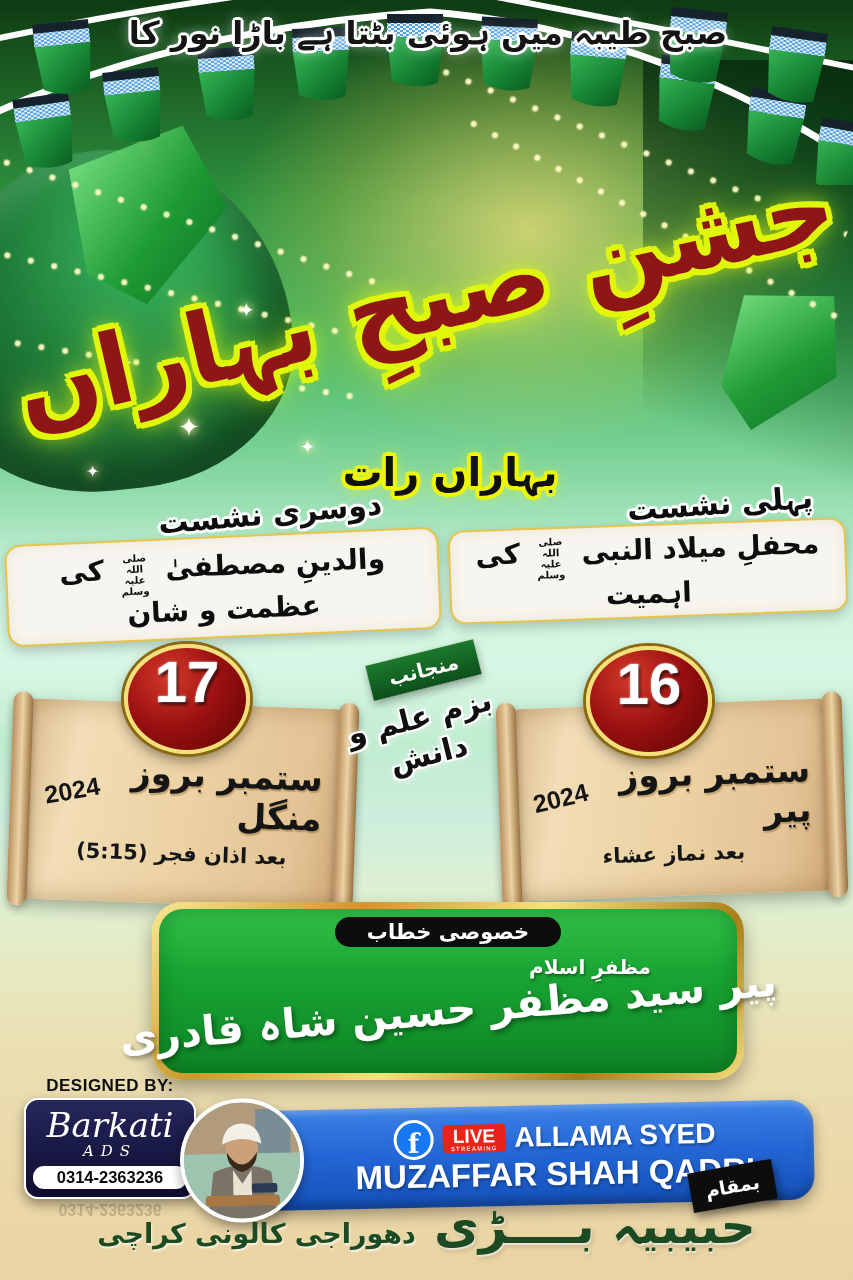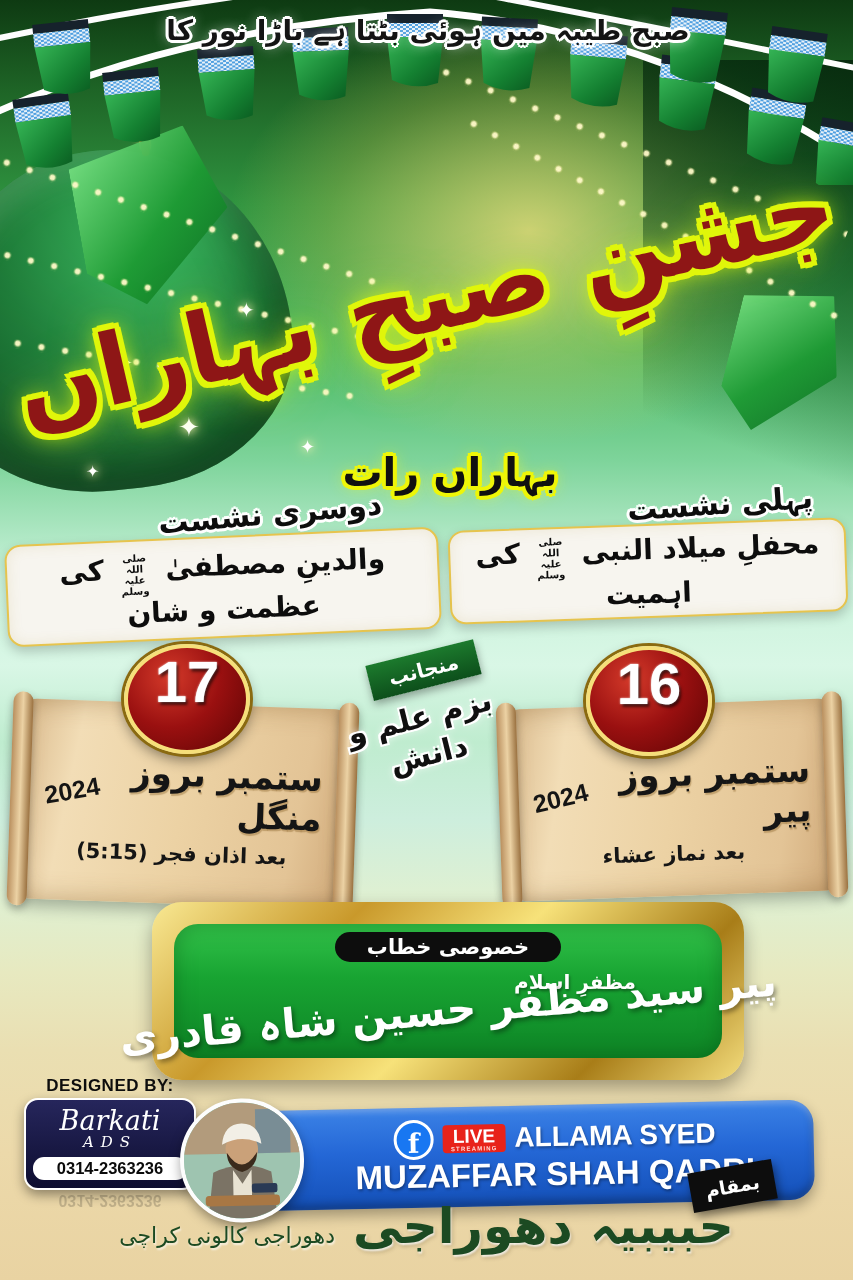--- a/index.html
+++ b/index.html
@@ -34,21 +34,21 @@
   .flag-wave.right { right:14px; top:286px; width:110px; height:150px; transform:rotate(14deg); }
   .lights { height:9px; opacity:.95; transform-origin:left center;
     background-image:radial-gradient(circle at 4px 4px, #fff9c9 2.2px, rgba(255,240,160,.3) 3.4px, transparent 4.6px);
     background-size:24px 9px; }
   .star { color:#fff; text-shadow:0 0 8px #fff7c0, 0 0 16px #ffe98a; }
 
   
   .verse { left:128px; top:14px; width:600px; text-align:center; color:#141414; font-weight:bold;
     text-shadow:-2px -2px 0 #fff, 2px -2px 0 #fff, -2px 2px 0 #fff, 2px 2px 0 #fff,
       -3px 0 0 #fff, 3px 0 0 #fff, 0 -3px 0 #fff, 0 3px 0 #fff, 0 0 14px rgba(255,255,255,.9); }
-  .verse-line1 { font-size:28px; }
+  .verse-line1 { font-size:32px; }
   .verse-line2 { font-size:30px; margin-top:8px; }
 
   
   .title-wrap { left:55px; top:138px; width:740px; height:320px; display:flex; align-items:center;
     justify-content:center; transform:rotate(-13deg); }
   .title-text { font-size:98px; font-weight:bold; white-space:nowrap;
     color:var(--c-title_red,#8e1616);
     text-shadow:
       -5px -5px 0 var(--c-title_outline,#e0f60a), 5px -5px 0 var(--c-title_outline,#e0f60a),
       -5px 5px 0 var(--c-title_outline,#e0f60a), 5px 5px 0 var(--c-title_outline,#e0f60a),
@@ -105,21 +105,21 @@
   
   .organizer { left:336px; top:652px; width:176px; text-align:center; }
   .org-badge { display:inline-block; background:linear-gradient(180deg,#1c7a2d,var(--c-organizer_green,#0d4f1b));
     color:#fff; padding:6px 20px; transform:rotate(-14deg); font-size:20px; font-weight:bold;
     box-shadow:0 4px 9px rgba(0,0,0,.35); }
   .org-name { margin-top:10px; transform:rotate(-14deg); font-size:30px; font-weight:bold; color:#101010;
     line-height:1.25;
     text-shadow:-2px -2px 0 #fff, 2px -2px 0 #fff, -2px 2px 0 #fff, 2px 2px 0 #fff, 0 0 10px #fff; }
 
   
-  .speaker-frame { left:152px; top:902px; width:592px; height:178px; padding:22px; box-sizing:border-box;
+  .speaker-frame { left:152px; top:902px; width:592px; height:178px; padding:7px; box-sizing:border-box;
     border-radius:30px;
     background:linear-gradient(135deg,#f9e993,#c9992b 28%,#f7e27a 52%,#a87d18 78%,#f3dc7c);
     box-shadow:0 8px 18px rgba(0,0,0,.32); }
   .speaker-inner { width:100%; height:100%; border-radius:24px; position:relative;
     background:linear-gradient(180deg,#33c24a 0%,var(--c-speaker_green,#18a432) 40%,#0e8526 100%);
     display:flex; flex-direction:column; align-items:center;
     box-shadow:inset 0 0 22px rgba(0,60,10,.35); }
   .speaker-pill { margin-top:8px; background:#0d0d0d; color:#fff; border-radius:18px; padding:3px 32px;
     font-size:21px; font-weight:bold; }
   .speaker-honorific { position:absolute; top:46px; right:86px; color:#fff; font-size:20px; font-weight:bold;
@@ -127,21 +127,21 @@
   .speaker-name { flex:1; display:flex; align-items:center; justify-content:center; width:100%;
     color:#fff; font-size:41px; font-weight:bold; white-space:nowrap; transform:rotate(-5deg);
     text-shadow:2px 3px 5px rgba(0,0,0,.4); }
 
   
   .designer { left:24px; top:1076px; width:172px; text-align:center;
     font-family:"Liberation Sans",sans-serif; }
   .designer-heading { font-weight:900; font-size:17px; color:#0d0d0d; letter-spacing:.5px; }
   .designer-card { margin-top:2px; background:linear-gradient(180deg,#26265c,var(--c-designer_navy,#0d0d30));
     border:2px solid #fff; border-radius:14px; padding:5px 7px 8px; box-shadow:0 5px 12px rgba(0,0,0,.4); }
-  .designer-brand { font-family:"DejaVu Serif",serif; font-style:italic; color:#fff; font-size:27px; }
+  .designer-brand { font-family:"DejaVu Serif",serif; font-style:italic; color:#fff; font-size:34px; }
   .designer-sub { font-family:"DejaVu Serif",serif; font-style:italic; color:#fff; font-size:15px;
     letter-spacing:7px; margin-top:-3px; }
   .designer-phone { margin-top:6px; background:#fff; border-radius:11px; padding:2px 3px;
     font-weight:bold; font-size:16.5px; color:#0a0a0a; }
   .designer-reflection { transform:scaleY(-1); opacity:.18; font-weight:bold; font-size:16px;
     color:#0a0a0a; margin-top:1px; }
 
   
   .live-strip { left:196px; top:1106px; width:618px; height:100px; transform:rotate(-1.2deg);
     background:linear-gradient(180deg,#3b82e6 0%,var(--c-strip_blue,#2467d6) 45%,#1450b8 100%);
@@ -167,21 +167,21 @@
     border:4px solid #fdfdfd; overflow:hidden; background:#9ec4b0; box-shadow:0 5px 12px rgba(0,0,0,.35);
     box-sizing:border-box; }
 
   
   .venue-badge { right:78px; top:1166px; background:#0d0d0d; color:#fff; padding:9px 15px;
     transform:rotate(-10deg); font-size:19px; font-weight:bold; box-shadow:2px 5px 10px rgba(0,0,0,.45); z-index:2; }
   .venue-row { left:0; right:0; top:1198px; direction:rtl; display:flex; align-items:baseline;
     justify-content:center; gap:18px; color:var(--c-venue_green,#1c4a22); }
   .venue-name { font-size:49px; font-weight:bold; white-space:nowrap;
     text-shadow:1px 2px 2px rgba(255,255,255,.75), 2px 3px 4px rgba(60,40,0,.25); }
-  .venue-address { font-size:22px; font-weight:normal; white-space:nowrap;
+  .venue-address { font-size:27px; font-weight:bold; white-space:nowrap;
     text-shadow:1px 2px 2px rgba(255,255,255,.7); }
 </style>
 </head>
 <body>
 
 <div class="poster">
 
   <div class="abs dome"></div>
   <div class="abs dome-finial"></div>
   <div class="abs bg-right"></div>
@@ -331,17 +331,17 @@
         <span class="live-word">LIVE</span>
         <span class="streaming-word">STREAMING</span>
       </div>
       <span class="live-name1">ALLAMA SYED</span>
     </div>
     <span class="live-name2">MUZAFFAR SHAH QADRI</span>
   </div>
 
   <div class="abs venue-badge urdu">بمقام</div>
   <div class="abs venue-row">
-    <span class="venue-name urdu">حبیبیہ دھوراجی</span>
+    <span class="venue-name urdu">حبیبیہ بــــڑی</span>
     <span class="venue-address urdu">دھوراجی کالونی کراچی</span>
   </div>
 
 </div>
 
 </body></html>

